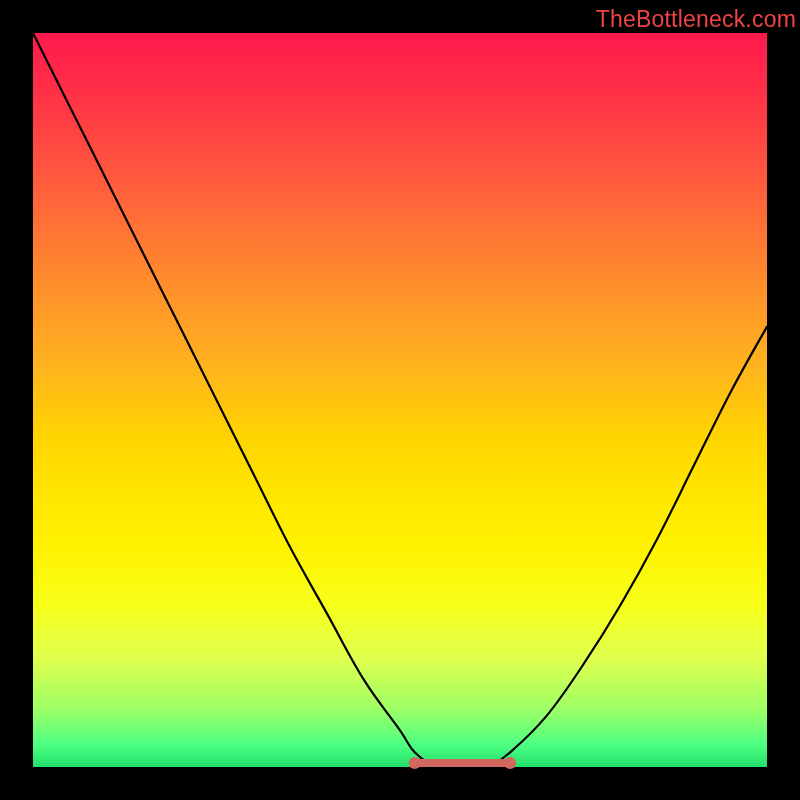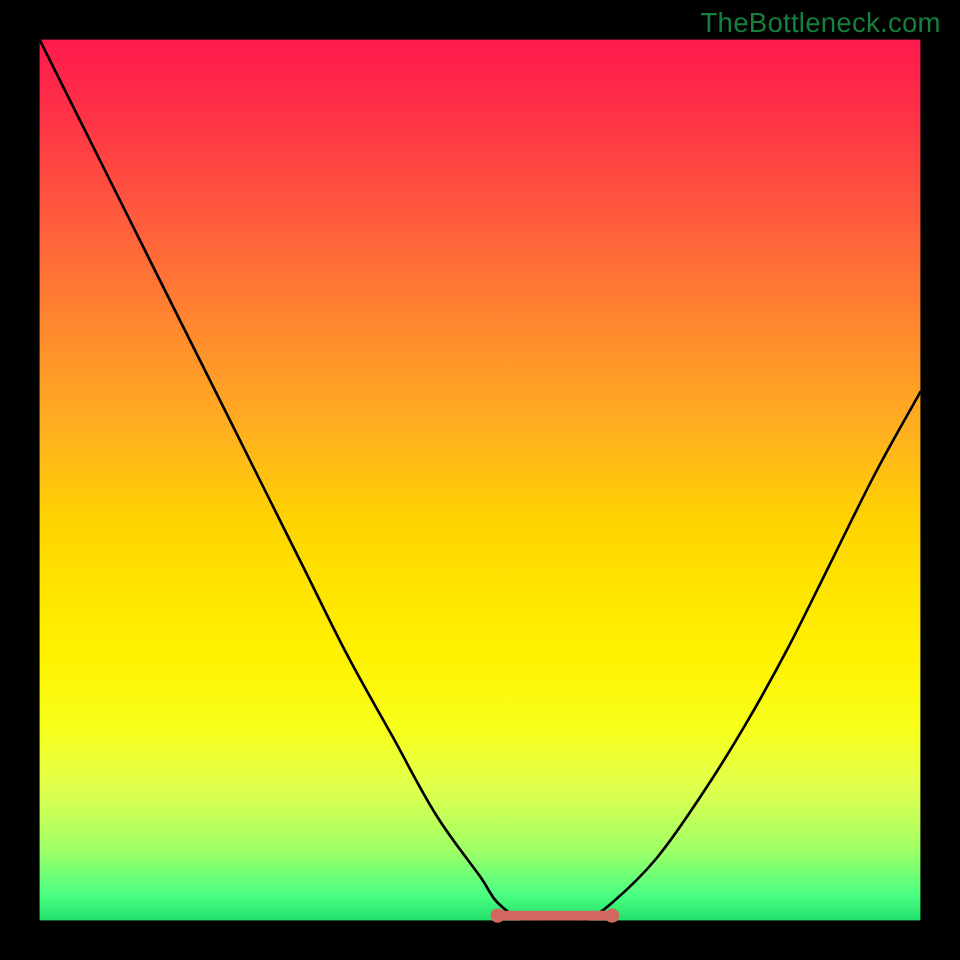--- a/index.html
+++ b/index.html
@@ -36,22 +36,22 @@
       #f7ff1a 78%,
       #e0ff4d 85%,
       #9fff66 92%,
       #4dff82 97%,
       #22e06c 100%
     );
   }
   .watermark {
     position: absolute;
     top: 6px;
-    right: 16px;
-    color: #15803d;
+    right: 4px;
+    color: #ef4444;
     font-size: 23px;
     font-weight: 500;
     letter-spacing: 0.2px;
     user-select: none;
   }
   svg.curve-layer {
     position: absolute;
     left: 0;
     top: 0;
     width: 734px;

